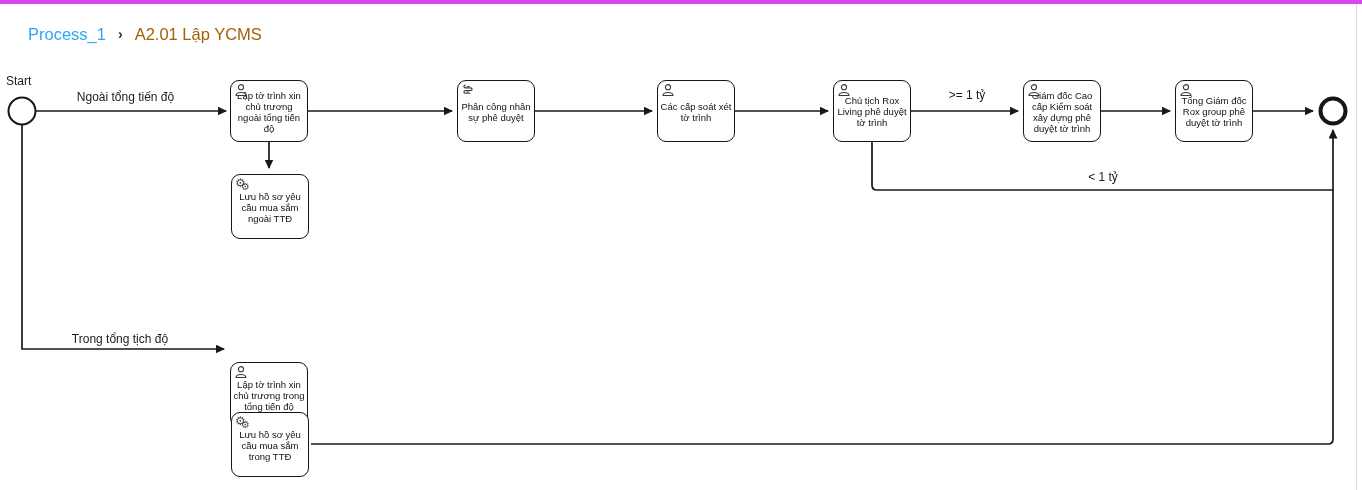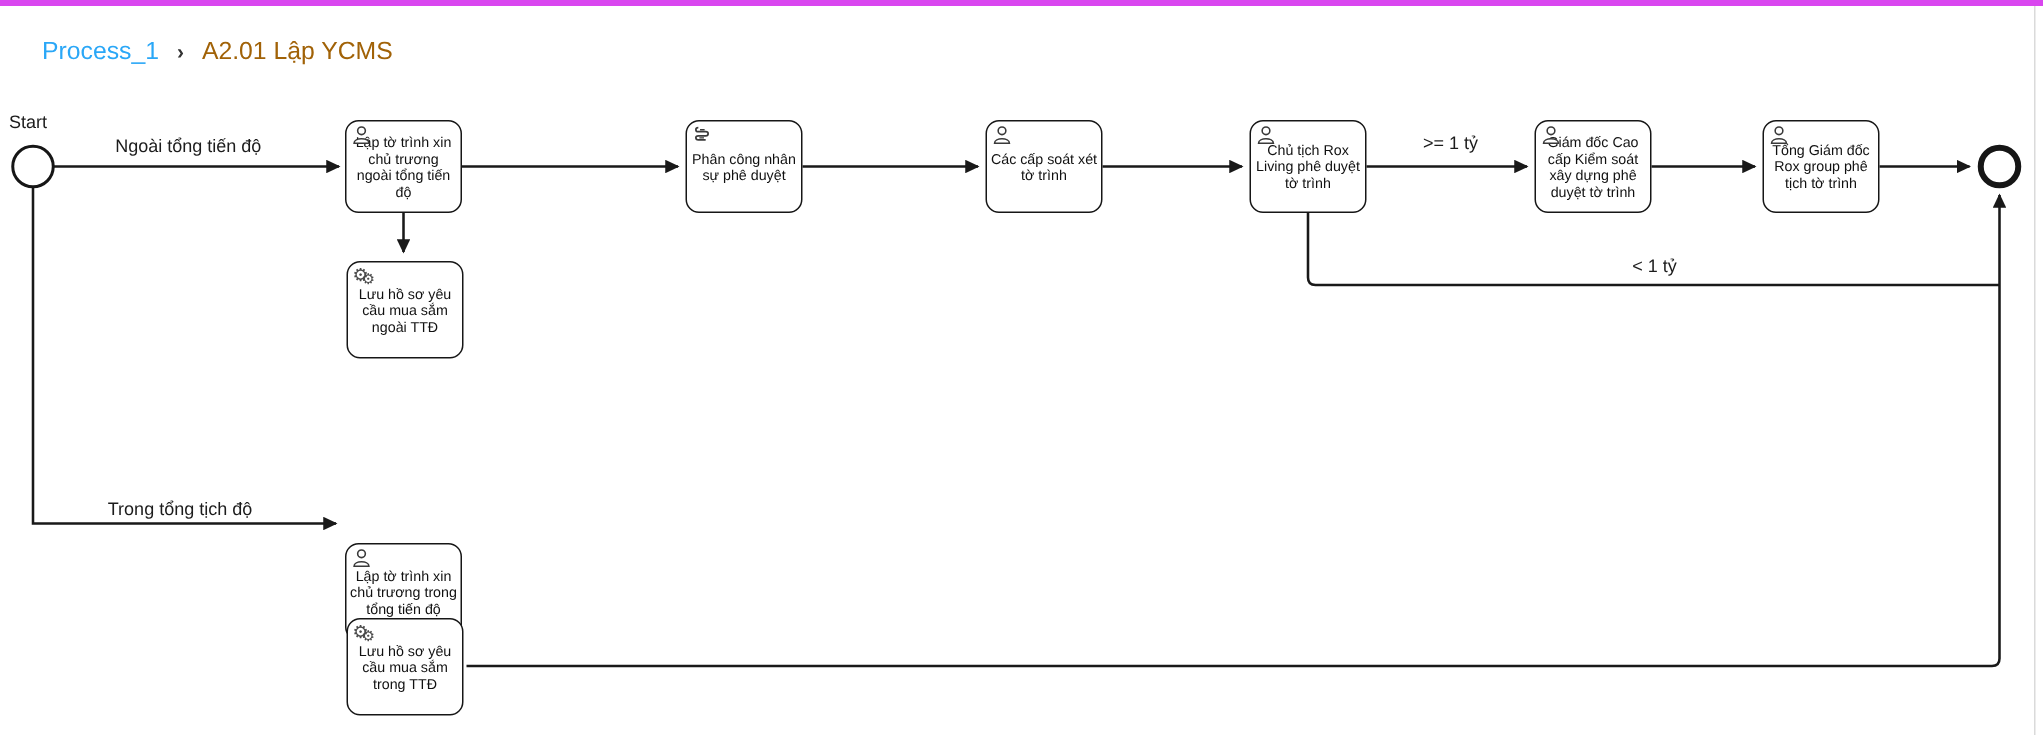--- a/index.html
+++ b/index.html
@@ -130,21 +130,21 @@
     <span>Giám đốc Cao cấp Kiểm soát xây dựng phê duyệt tờ trình</span>
   </div>
 
   <div class="task" style="left:1175px;top:76px;">
     <span class="icon">
       <svg width="14" height="14" viewBox="0 0 24 24">
           <circle cx="12" cy="7.2" r="4.4" fill="#fff" stroke="#3a3a3a" stroke-width="1.8"></circle>
           <path d="M3.5 21.5 C3.5 14.6 20.5 14.6 20.5 21.5 Z" fill="#fff" stroke="#3a3a3a" stroke-width="1.8"></path>
         </svg>
     </span>
-    <span>Tổng Giám đốc Rox group phê tịch tờ trình</span>
+    <span>Tổng Giám đốc Rox group phê duyệt tờ trình</span>
   </div>
 
   <div class="task" style="left:230px;top:313px;height:65px;margin-top:45px;">
     <span class="icon">
       <svg width="14" height="14" viewBox="0 0 24 24">
           <circle cx="12" cy="7.2" r="4.4" fill="#fff" stroke="#3a3a3a" stroke-width="1.8"></circle>
           <path d="M3.5 21.5 C3.5 14.6 20.5 14.6 20.5 21.5 Z" fill="#fff" stroke="#3a3a3a" stroke-width="1.8"></path>
         </svg>
     </span>
     <span>Lập tờ trình xin chủ trương trong tổng tiến độ</span>

